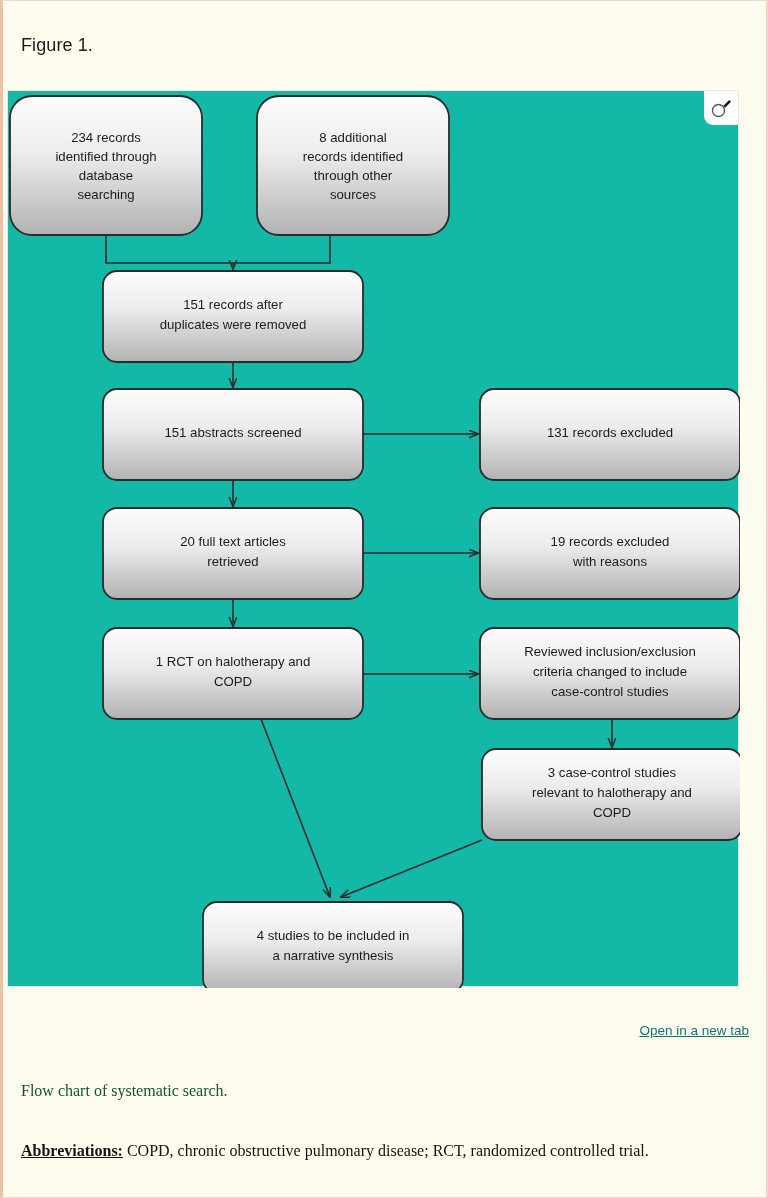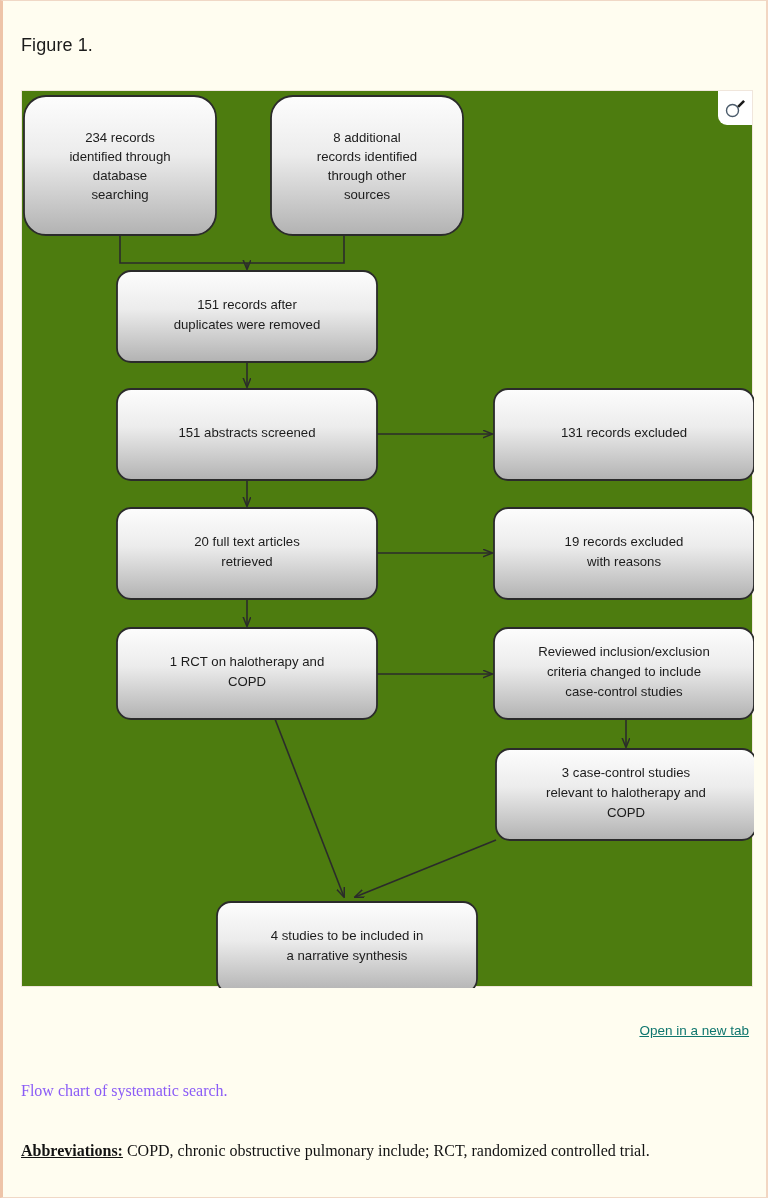--- a/index.html
+++ b/index.html
@@ -32,25 +32,25 @@
     top: 34px;
     font-size: 18px;
     color: #1b1b1b;
     font-family: "Liberation Sans", sans-serif;
     letter-spacing: 0.1px;
   }
 
   
   .figure-panel {
     position: absolute;
-    left: 18px;
+    left: 4px;
     top: 89px;
     width: 732px;
     height: 897px;
-    background: #4d7c0f;
+    background: #14b8a6;
     border: 1px solid #f0e6dc;
     box-sizing: border-box;
   }
 
   .zoom-badge {
     position: absolute;
     right: 0px;
     top: 0px;
     width: 34px;
     height: 34px;
@@ -90,21 +90,21 @@
     font-family: "Liberation Sans", sans-serif;
     cursor: pointer;
   }
 
   .caption {
     position: absolute;
     left: 18px;
     top: 1081px;
     font-family: "Liberation Serif", serif;
     font-size: 16px;
-    color: #8b5cf6;
+    color: #14532d;
   }
 
   .abbrev {
     position: absolute;
     left: 18px;
     top: 1141px;
     font-family: "Liberation Serif", serif;
     font-size: 16px;
     color: #121212;
   }
@@ -233,16 +233,16 @@
       </svg>
     </div>
 
   </div>
 
   <a class="open-tab-link" href="#">Open in a new tab</a>
 
   <div class="caption">Flow chart of systematic search.</div>
 
   <div class="abbrev">
-    <b>Abbreviations:</b><span> COPD, chronic obstructive pulmonary include; RCT, randomized controlled trial.</span>
+    <b>Abbreviations:</b><span> COPD, chronic obstructive pulmonary disease; RCT, randomized controlled trial.</span>
   </div>
 
 </div>
 
 </body></html>

